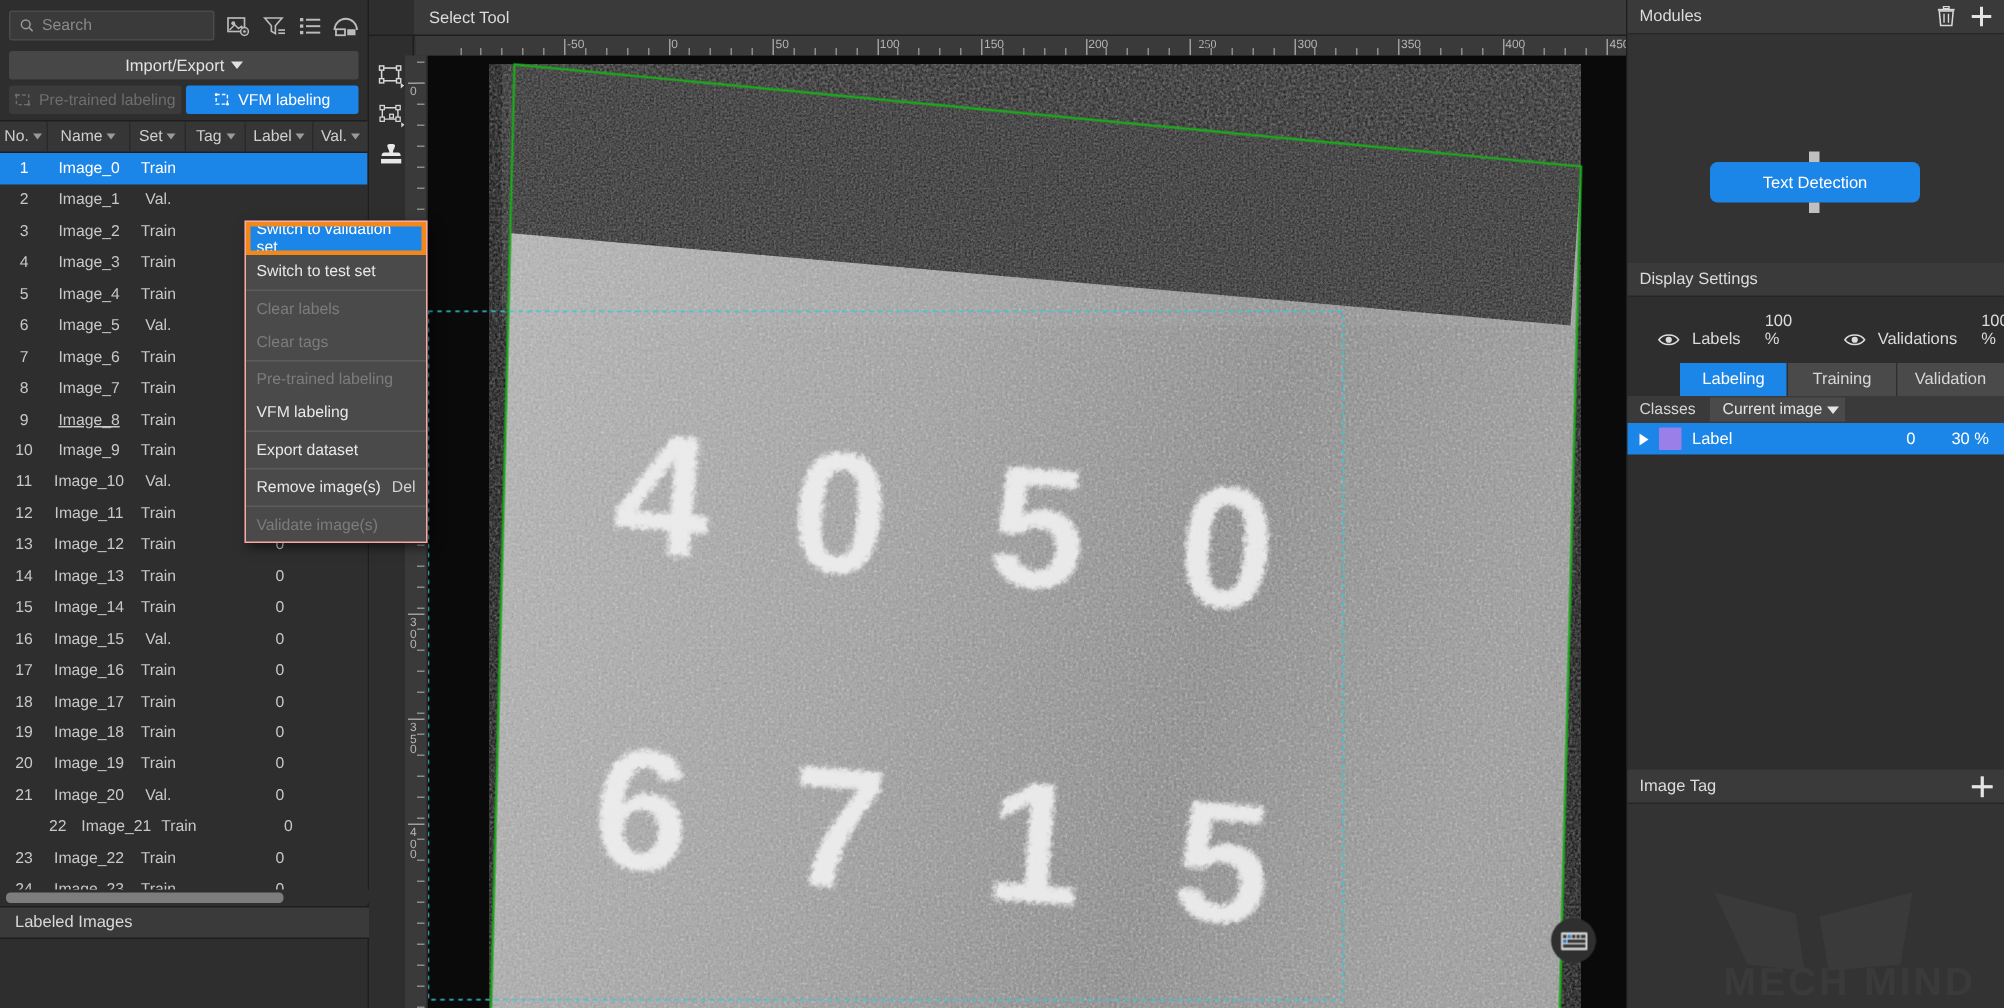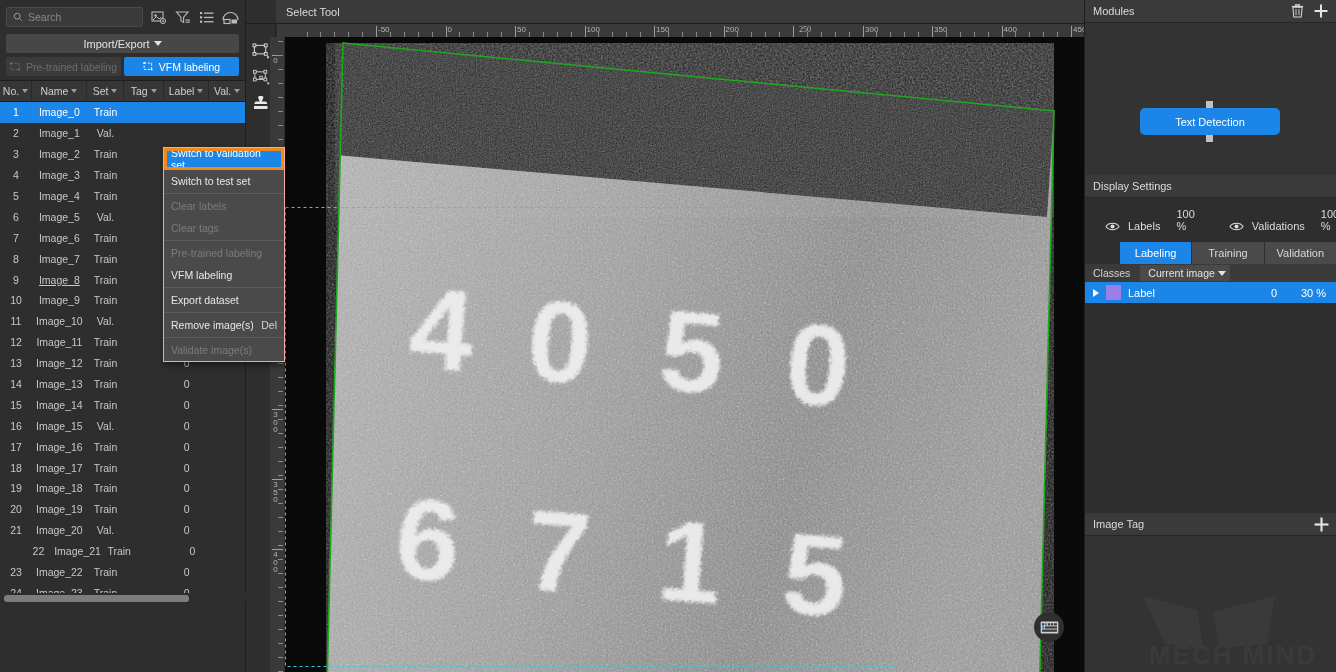--- a/index.html
+++ b/index.html
@@ -432,20 +432,23 @@
           <div class="td" style="width: 42px;"></div>
           <div class="td" style="width: 48px;">0</div>
           <div class="td" style="width: 38px;"></div>
         </div>
       </div>
 
     <div class="hscroll-track" style="bottom:70px">
       <div class="hscroll"></div>
     </div>
 
+    <div class="labeled-bar">
+      <span>Labeled Images</span>
+    </div>
   </div>
 
   <div id="ctx-menu">
       <div class="mi hl">
         <span>Switch to validation set</span>
       </div>
       <div class="mi">
         <span>Switch to test set</span>
       </div>
       <div class="msep"></div>

